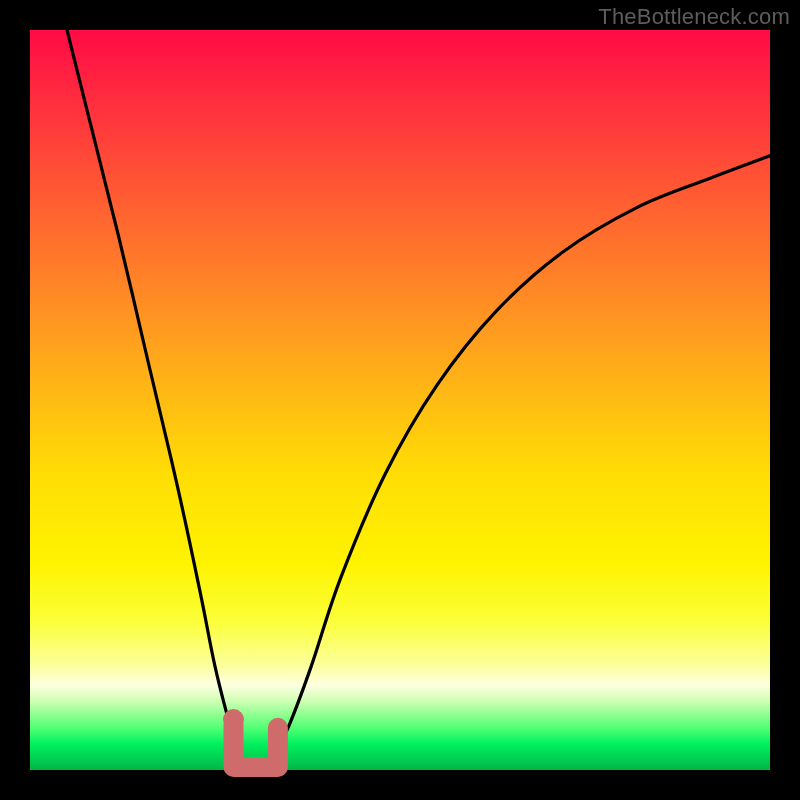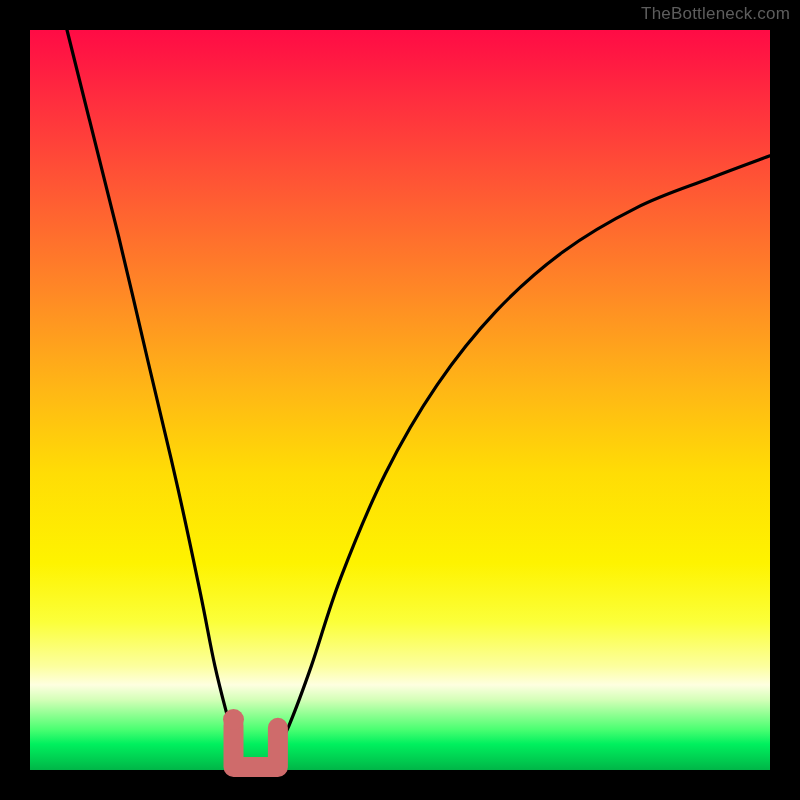--- a/index.html
+++ b/index.html
@@ -17,21 +17,21 @@
     left: 0;
     width: 800px;
     height: 800px;
     background: #000;
   }
   .watermark {
     position: absolute;
     top: 4px;
     right: 10px;
     color: #5d5d5d;
-    font-size: 17px;
+    font-size: 22px;
     letter-spacing: 0.2px;
     font-weight: 400;
   }
   svg {
     position: absolute;
     top: 0;
     left: 0;
   }
 </style>
 </head>

